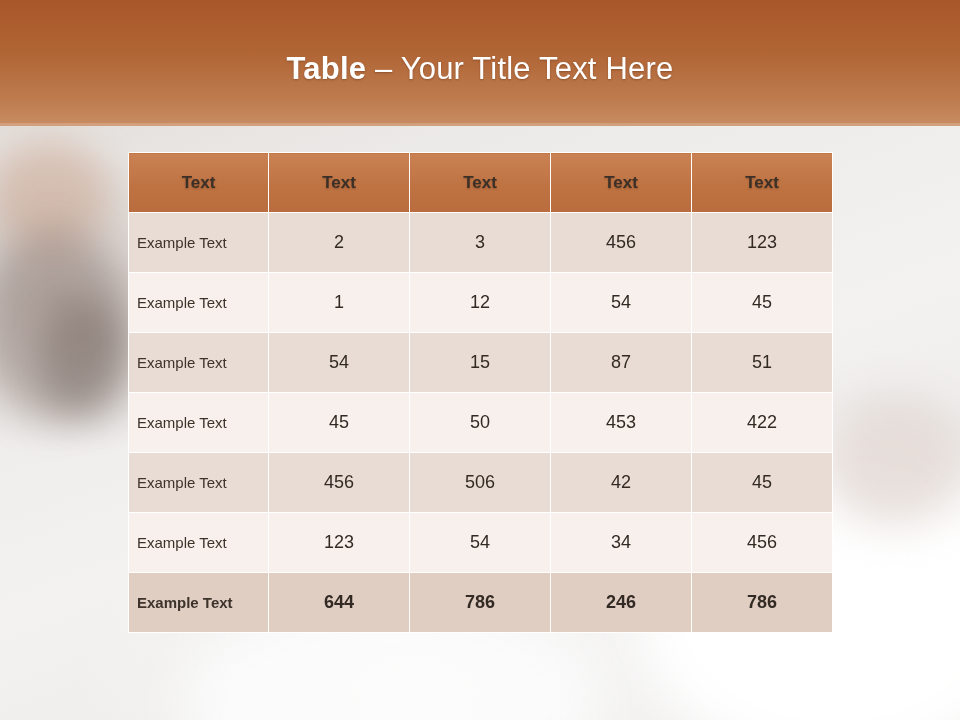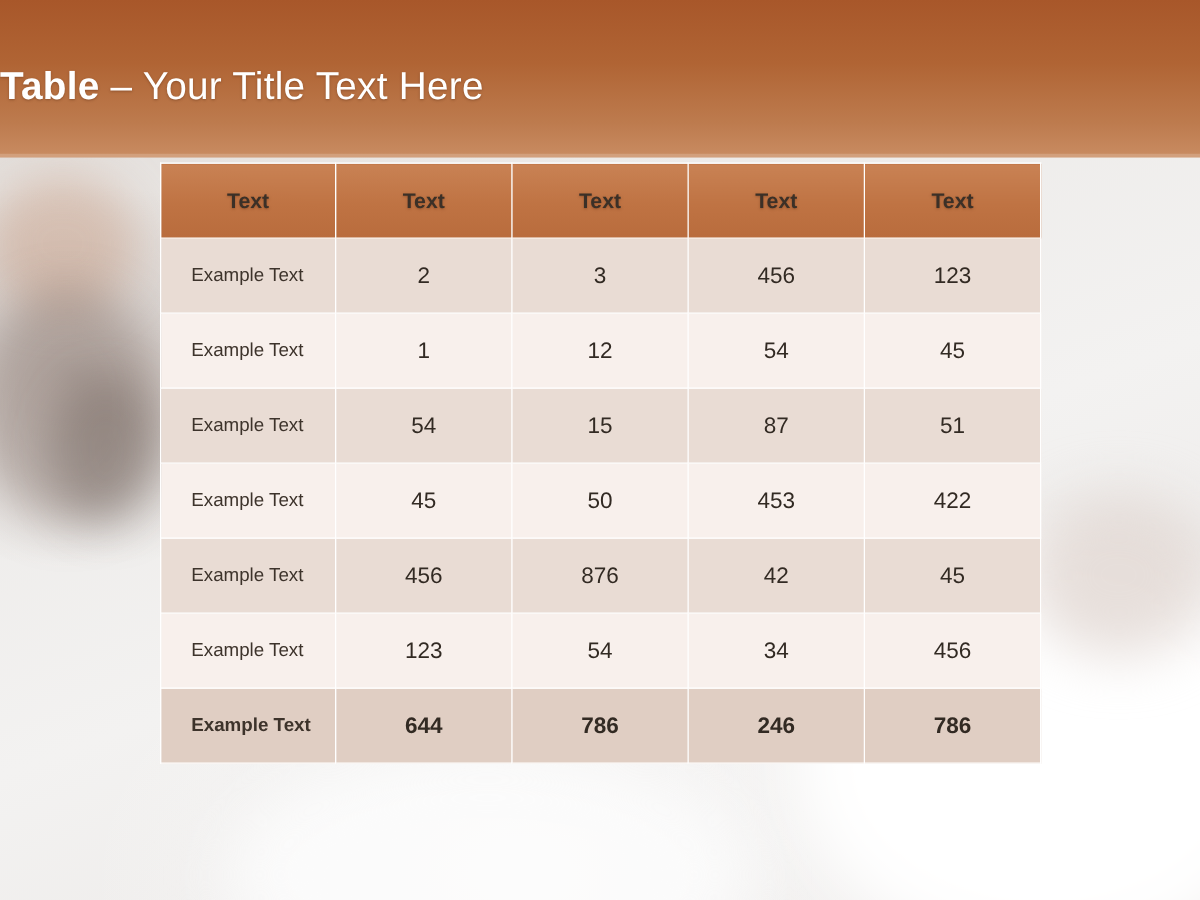--- a/index.html
+++ b/index.html
@@ -73,39 +73,39 @@
   .header-band::after {
     content: "";
     position: absolute;
     left: 0; bottom: 0; width: 100%; height: 3px;
     background: rgba(255,255,255,0.18);
   }
   .slide-title {
     position: absolute;
     left: 0; top: 50px;
     width: 960px;
-    text-align: left;
+    text-align: center;
     color: #ffffff;
     font-size: 31px;
     line-height: 38px;
     letter-spacing: 0.2px;
     text-shadow: 0 1px 2px rgba(90,45,20,0.45);
     white-space: nowrap;
   }
   .slide-title .bold {
     font-weight: bold;
   }
   .slide-title .light {
     font-weight: normal;
   }
   
   .table-wrap {
     position: absolute;
     left: 128px;
-    top: 130px;
+    top: 152px;
     width: 704px;
   }
   table.data-table {
     border-collapse: collapse;
     width: 704px;
     table-layout: fixed;
   }
   table.data-table th,
   table.data-table td {
     border: 1px solid #ffffff;
@@ -134,21 +134,21 @@
   }
   tbody tr.even td {
     background: #f8f0ec;
   }
   tbody tr.total td {
     background: #e0cec3;
     font-weight: bold;
   }
   tbody td.label-cell {
     text-align: left;
-    padding-left: 24px;
+    padding-left: 8px;
     font-size: 15px;
     color: #3d332b;
   }
   tbody td.num-cell {
     font-size: 18px;
     color: #322a23;
   }
   tbody tr.total td.label-cell,
   tbody tr.total td.num-cell {
     font-weight: bold;
@@ -216,21 +216,21 @@
         <tr class="even">
           <td class="label-cell">Example Text</td>
           <td class="num-cell">45</td>
           <td class="num-cell">50</td>
           <td class="num-cell">453</td>
           <td class="num-cell">422</td>
         </tr>
         <tr class="odd">
           <td class="label-cell">Example Text</td>
           <td class="num-cell">456</td>
-          <td class="num-cell">876</td>
+          <td class="num-cell">506</td>
           <td class="num-cell">42</td>
           <td class="num-cell">45</td>
         </tr>
         <tr class="even">
           <td class="label-cell">Example Text</td>
           <td class="num-cell">123</td>
           <td class="num-cell">54</td>
           <td class="num-cell">34</td>
           <td class="num-cell">456</td>
         </tr>

